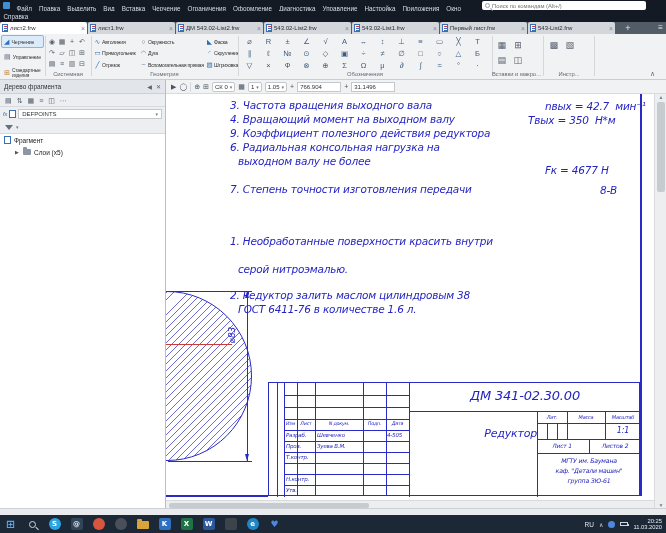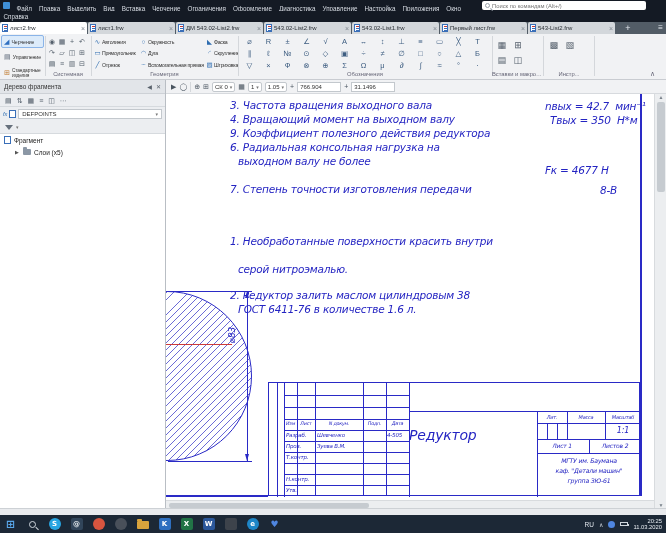--- a/index.html
+++ b/index.html
@@ -395,21 +395,22 @@
         <div class="tbl" style="left: 140px; top: 28px; width: 232px; height: 1px;"></div>
         <div class="tbl" style="left: 268px; top: 28px; width: 1px; height: 86px;"></div>
         <div class="tbl" style="left: 298px; top: 28px; width: 1px; height: 28px;"></div>
         <div class="tbl" style="left: 336px; top: 28px; width: 1px; height: 28px;"></div>
         <div class="tbl" style="left: 278px; top: 40px; width: 1px; height: 16px;"></div>
         <div class="tbl" style="left: 288px; top: 40px; width: 1px; height: 16px;"></div>
         <div class="tbl" style="left: 268px; top: 40px; width: 104px; height: 1px;"></div>
         <div class="tbl" style="left: 268px; top: 56px; width: 104px; height: 1px;"></div>
         <div class="tbl" style="left: 268px; top: 70px; width: 104px; height: 1px;"></div>
         <div class="tbl" style="left: 320px; top: 56px; width: 1px; height: 14px;"></div>
-        <div class="tbt" style="left: 140px; top: 44px; font-size: 14px; width: 128px; text-align: left;">Редуктор</div>
+        <div class="tbt" style="left: 140px; top: 5px; font-size: 13px; width: 232px; text-align: center;">ДМ 341-02.30.00</div>
+        <div class="tbt" style="left: 140px; top: 44px; font-size: 11px; width: 128px; text-align: right;">Редуктор</div>
         <div class="tbt" style="left: 268px; top: 31px; font-size: 5px; width: 30px; text-align: center;">Лит.</div>
         <div class="tbt" style="left: 298px; top: 31px; font-size: 5px; width: 38px; text-align: center;">Масса</div>
         <div class="tbt" style="left: 336px; top: 31px; font-size: 5px; width: 36px; text-align: center;">Масштаб</div>
         <div class="tbt" style="left: 336px; top: 43px; font-size: 8px; width: 36px; text-align: center;">1:1</div>
         <div class="tbt" style="left: 268px; top: 59px; font-size: 6px; width: 50px; text-align: center;">Лист 1</div>
         <div class="tbt" style="left: 320px; top: 59px; font-size: 6px; width: 52px; text-align: center;">Листов 2</div>
         <div class="tbt" style="left: 268px; top: 74px; font-size: 6.2px; width: 104px; text-align: center;">МГТУ им. Баумана</div>
         <div class="tbt" style="left: 268px; top: 84px; font-size: 6.2px; width: 104px; text-align: center;">каф. "Детали машин"</div>
         <div class="tbt" style="left: 268px; top: 94px; font-size: 6.2px; width: 104px; text-align: center;">группа ЗЮ-61</div>
         <div class="tbt" style="left: 15px; top: 38px; font-size: 4.8px; width: 13px; text-align: center;">Изм</div>
@@ -422,21 +423,21 @@
         <div class="tbt" style="left: 118px; top: 49px; font-size: 5.5px;">4-505</div>
         <div class="tbt" style="left: 17px; top: 60px; font-size: 5.5px;">Пров.</div>
         <div class="tbt" style="left: 48px; top: 60px; font-size: 5.5px;">Зуева В.М.</div>
         <div class="tbt" style="left: 17px; top: 71px; font-size: 5.5px;">Т.контр.</div>
         <div class="tbt" style="left: 17px; top: 93px; font-size: 5.5px;">Н.контр.</div>
         <div class="tbt" style="left: 17px; top: 104px; font-size: 5.5px;">Утв.</div>
       </div>
   <div class="dtext" style="left: 64px; top: 5px;">3. Частота вращения выходного вала</div>
       <div class="dtext" style="left: 379px; top: 6px;">nвых = 42.7  мин⁻¹</div>
       <div class="dtext" style="left: 64px; top: 19px;">4. Вращающий момент на выходном валу</div>
-      <div class="dtext" style="left: 384px; top: 20px;">Твых = 350  Н*м</div>
+      <div class="dtext" style="left: 362px; top: 20px;">Твых = 350  Н*м</div>
       <div class="dtext" style="left: 64px; top: 33px;">9. Коэффициент полезного действия редуктора</div>
       <div class="dtext" style="left: 64px; top: 47px;">6. Радиальная консольная нагрузка на</div>
       <div class="dtext" style="left: 72px; top: 61px;">выходном валу не более</div>
       <div class="dtext" style="left: 379px; top: 70px; font-style: italic;">Fк = 4677 Н</div>
       <div class="dtext" style="left: 64px; top: 89px;">7. Степень точности изготовления передачи</div>
       <div class="dtext" style="left: 434px; top: 90px;">8-В</div>
       <div class="dtext" style="left: 64px; top: 141px;">1. Необработанные поверхности красить внутри</div>
       <div class="dtext" style="left: 72px; top: 169px;">серой нитроэмалью.</div>
       <div class="dtext" style="left: 64px; top: 195px;">2. Редуктор залить маслом цилиндровым 38</div>
       <div class="dtext" style="left: 72px; top: 209px;">ГОСТ 6411-76 в количестве 1.6 л.</div>

